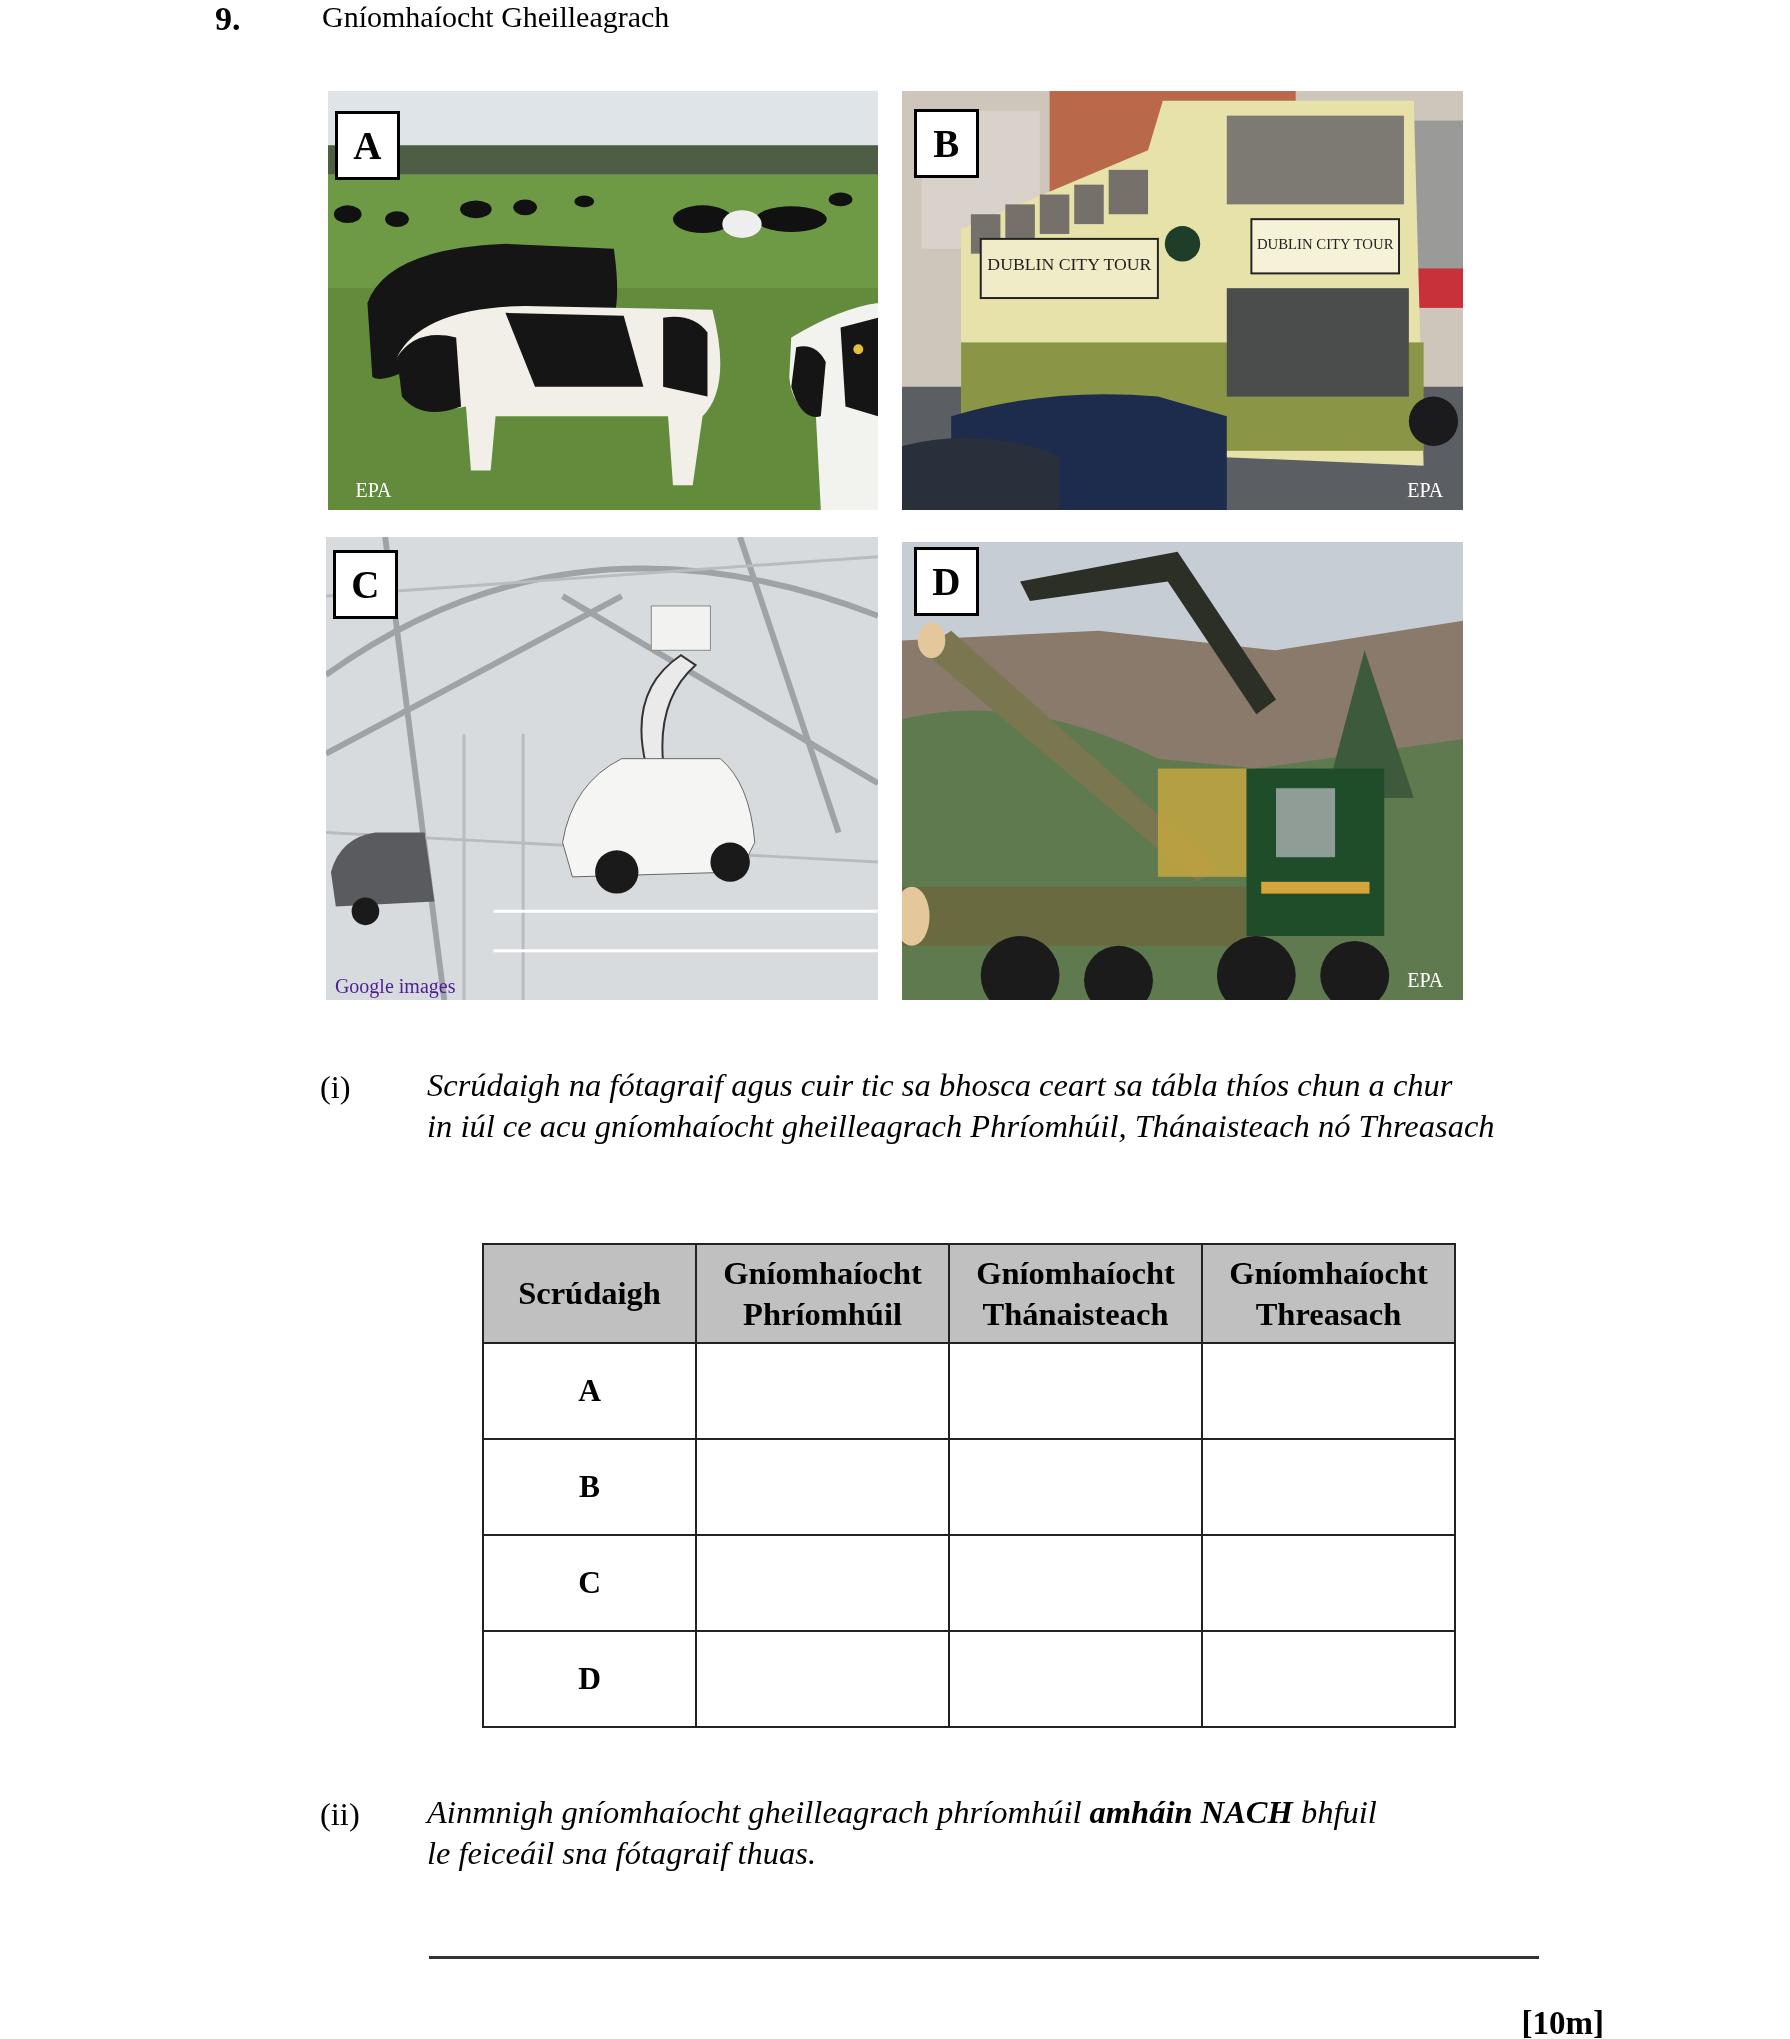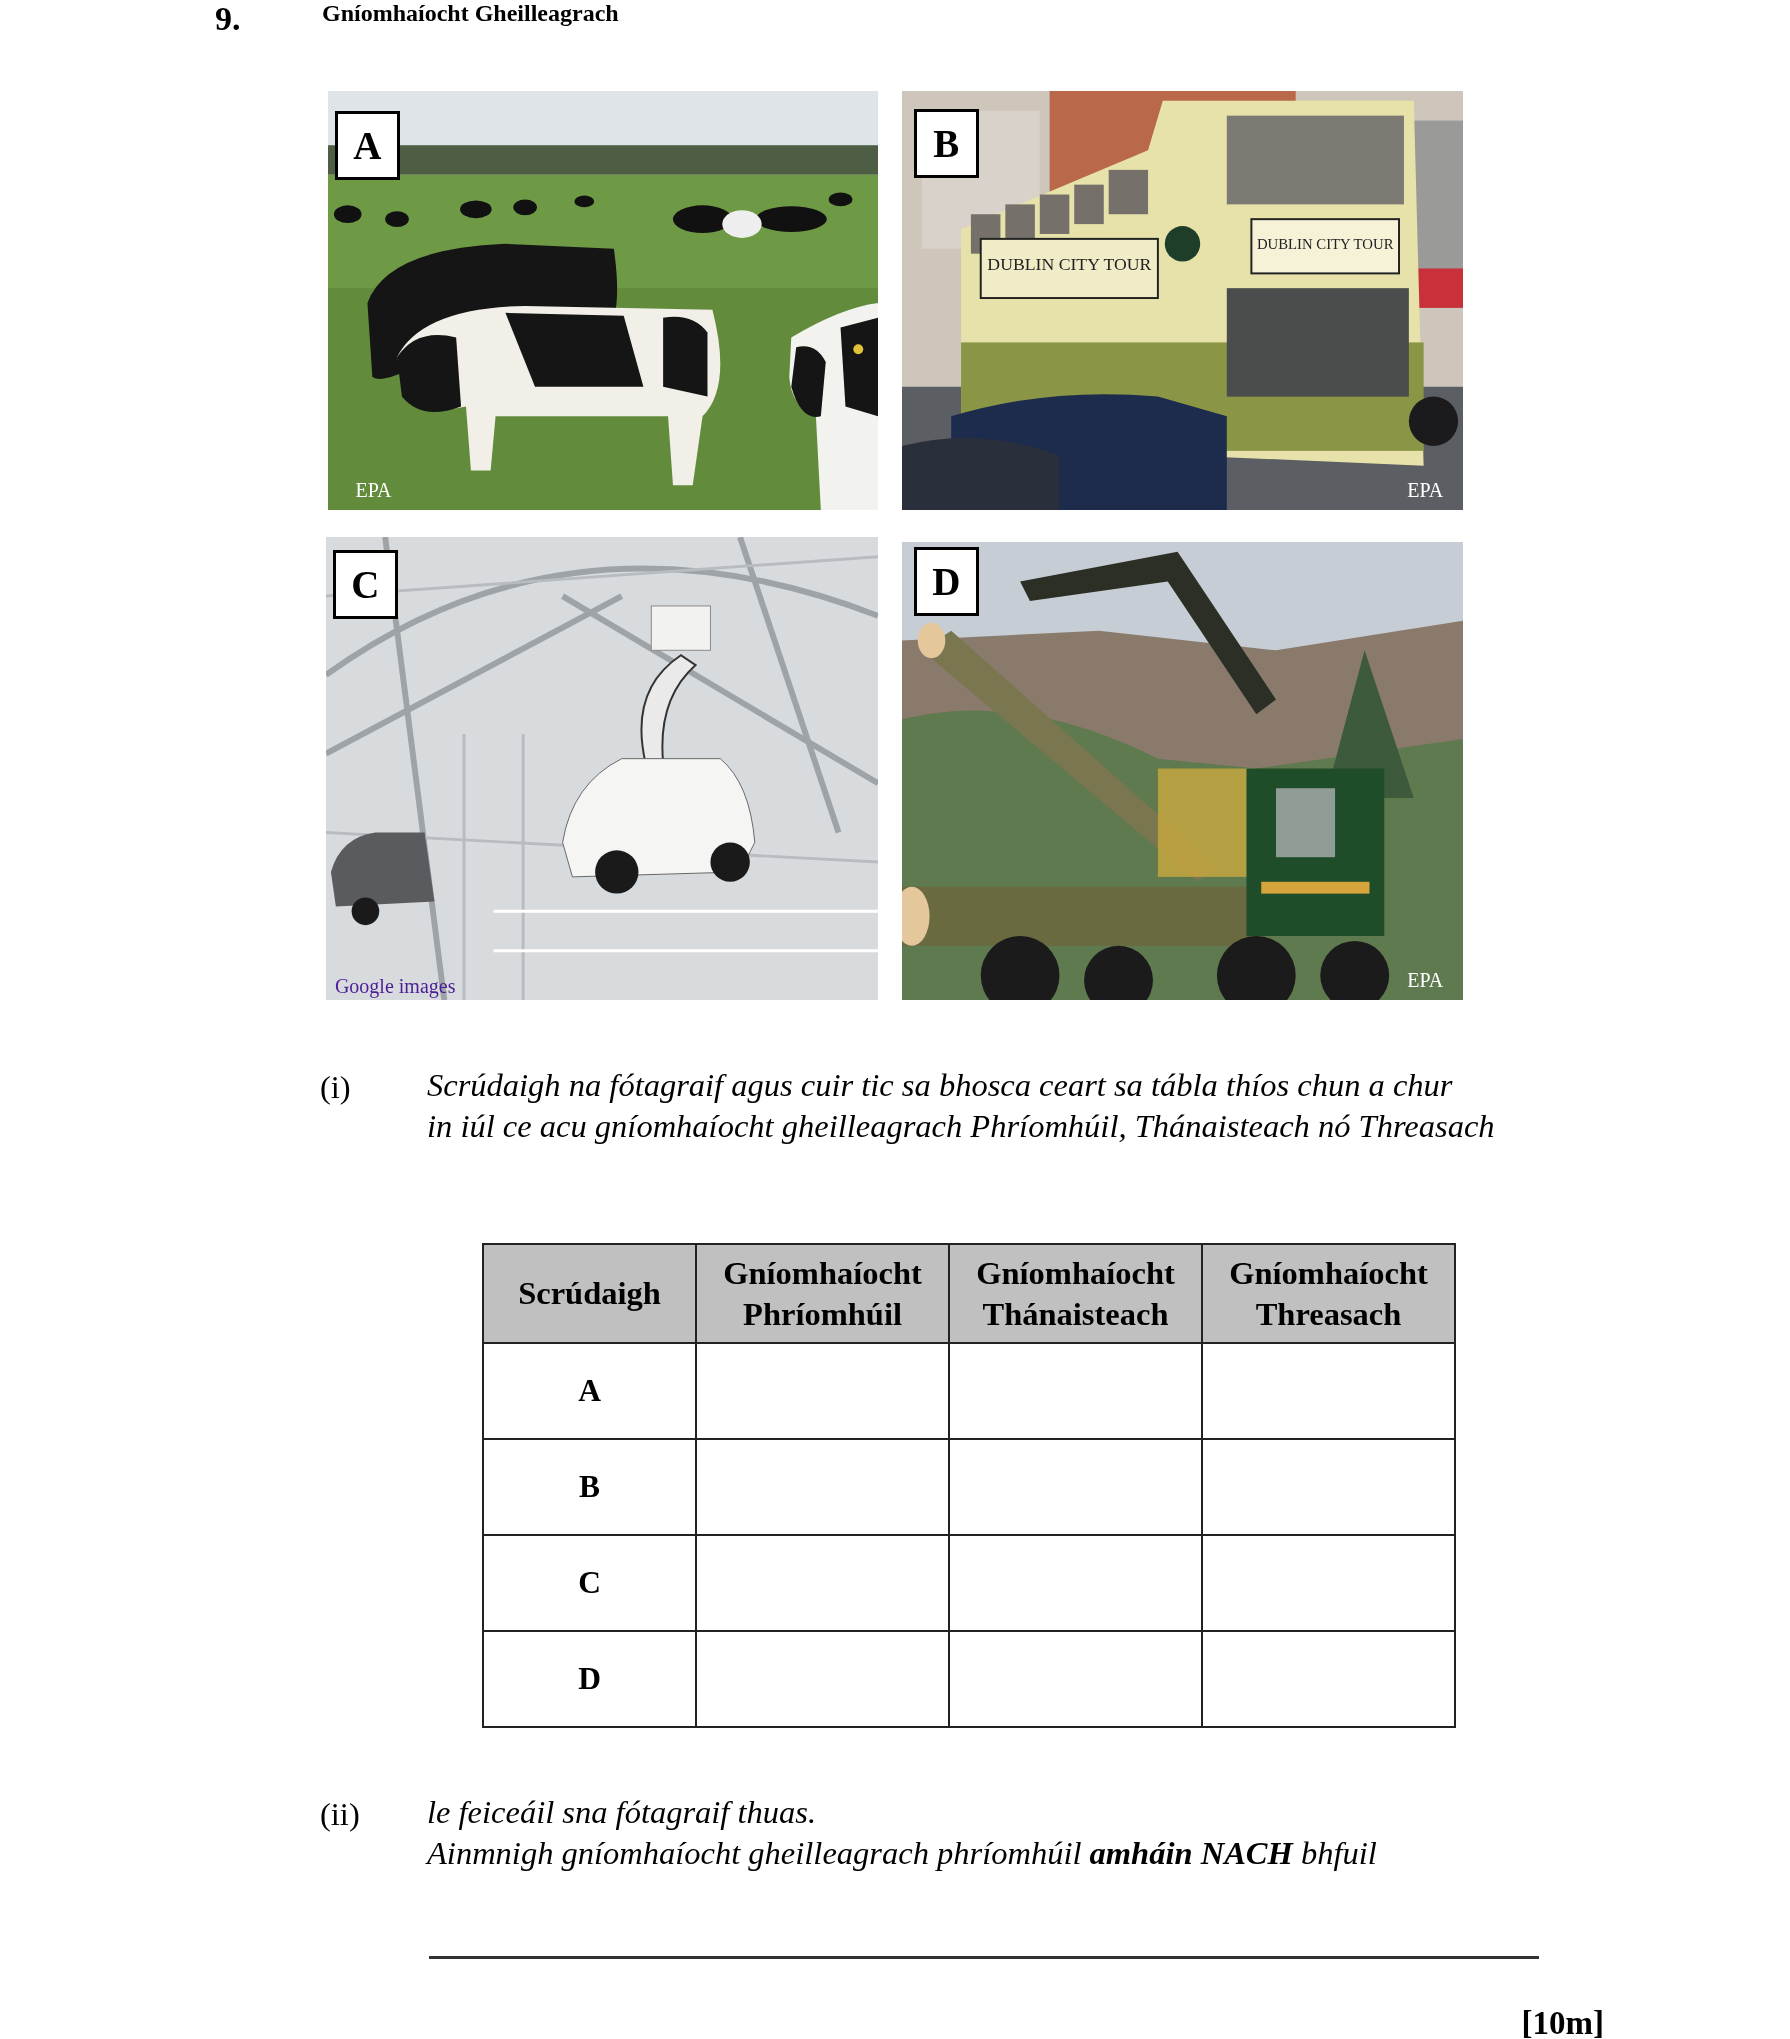--- a/index.html
+++ b/index.html
@@ -1,20 +1,20 @@
 <!DOCTYPE html>
 <html><head>
 <meta charset="utf-8">
 <style>
   html, body { margin:0; padding:0; background:#ffffff; }
   body { width:1791px; height:2039px; position:relative; overflow:hidden;
          font-family:"Liberation Serif", "DejaVu Serif", serif; color:#000; }
   .abs { position:absolute; }
   .q-num { left:215px; top:0px; font-size:34px; font-weight:bold; }
-  .q-title { left:322px; top:0px; font-size:24px; font-weight:bold; }
+  .q-title { left:322px; top:0px; font-size:30px; font-weight:normal; }
 
   .photo { position:absolute; overflow:hidden; }
   .photo svg { display:block; width:100%; height:100%; }
   .photo-label { position:absolute; left:6.9px; top:19.7px; width:65px; height:69px; background:#fff;
                  border:3px solid #000; box-sizing:border-box; font-weight:bold; font-size:39px;
                  display:flex; align-items:center; justify-content:center; }
   .credit { position:absolute; font-size:20px; color:#fff; }
   .credit.dark { color:#4c1d95; }
 
   .part-label { font-size:32.5px; }
@@ -209,22 +209,22 @@
       <td>D</td>
       <td class="tick-cell"></td>
       <td class="tick-cell"></td>
       <td class="tick-cell"></td>
     </tr>
   </tbody>
 </table>
 
 <div class="abs part-label" style="left:320px; top:1796px;">(ii)</div>
 <div class="abs para" style="left:427px; top:1792px; width:1231px;">
+  <div><span>Ainmnigh gníomhaíocht gheilleagrach phríomhúil </span><b>amháin NACH</b><span> bhfuil</span></div>
   <div>le feiceáil sna fótagraif thuas.</div>
-  <div><span>Ainmnigh gníomhaíocht gheilleagrach phríomhúil </span><b>amháin NACH</b><span> bhfuil</span></div>
 </div>
 
 <div class="abs answer-line">
   <span style="position:absolute; left:0; bottom:3.9px; font-size:29.6px;"></span>
 </div>
 
 <div class="abs marks">[10m]</div>
 
 
 </body></html>

